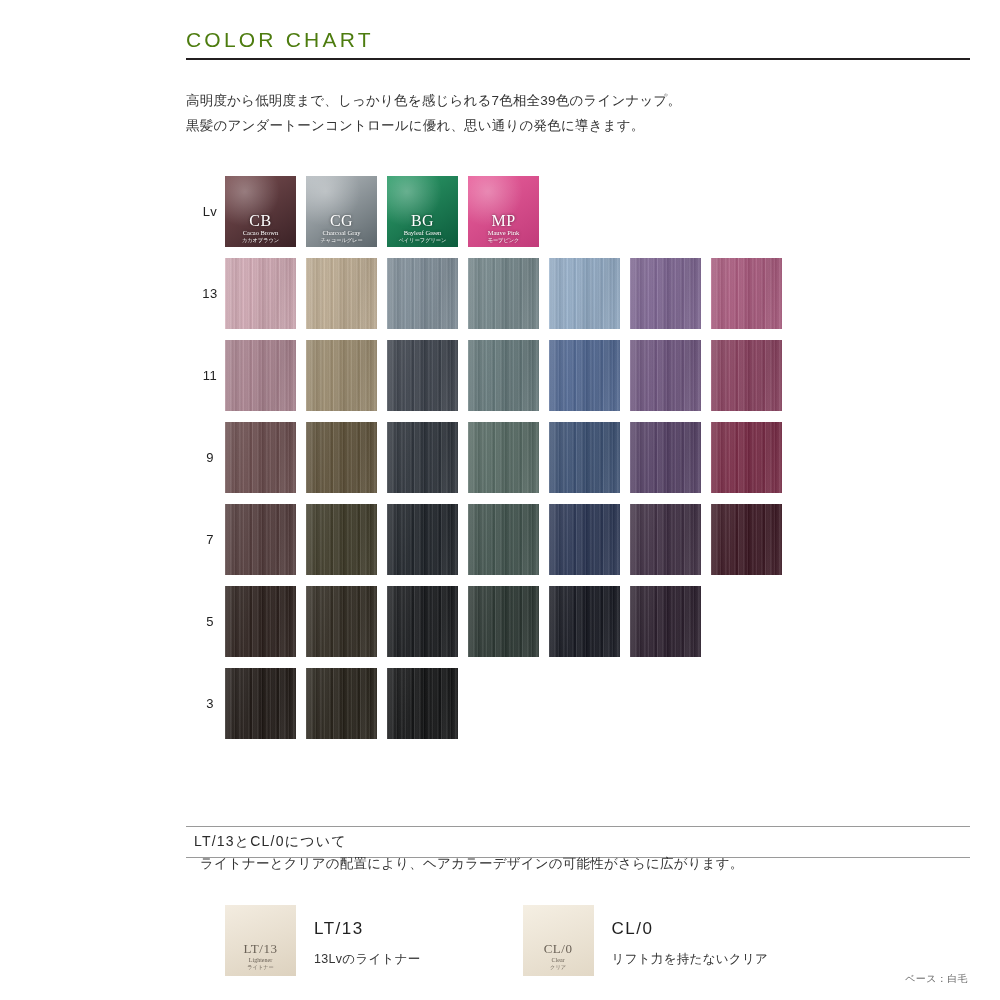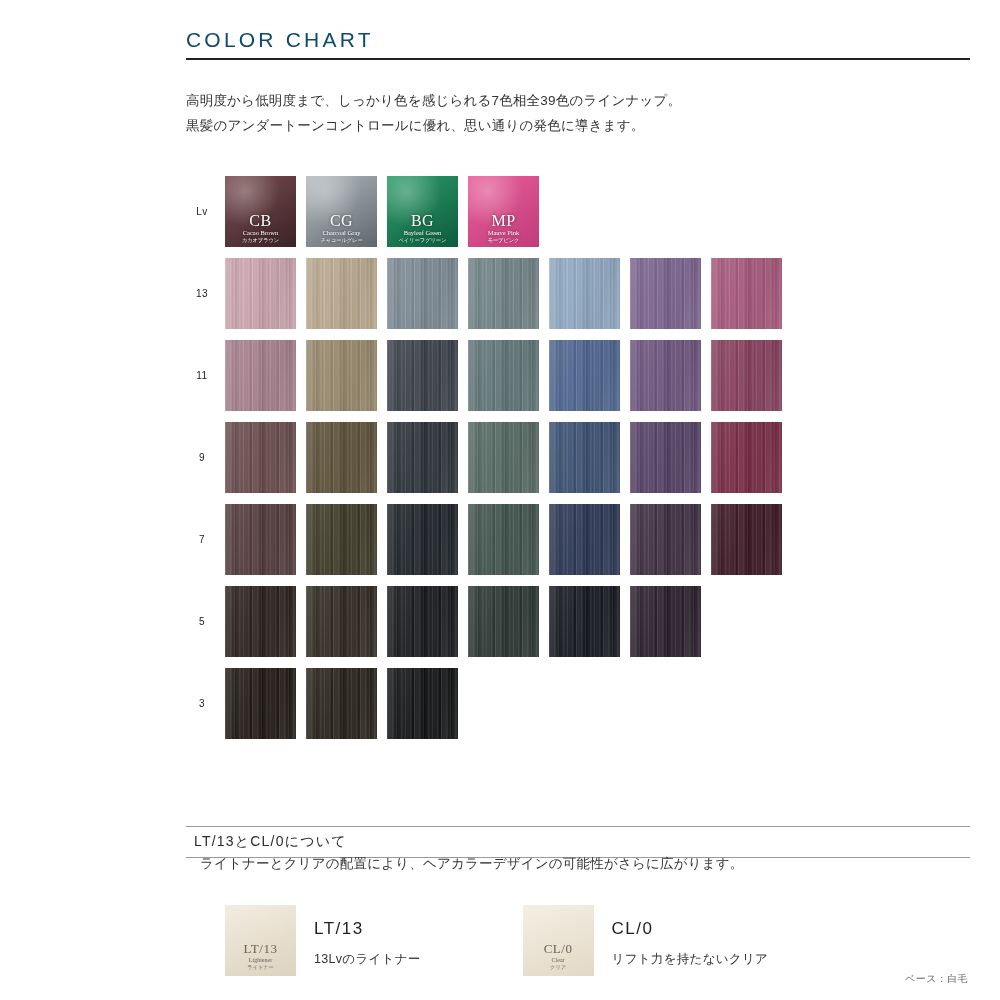--- a/index.html
+++ b/index.html
@@ -17,21 +17,21 @@
   }
 
   
   .page-title {
     position: absolute;
     left: 186px;
     top: 28px;
     font-size: 21px;
     letter-spacing: 3.2px;
     font-weight: 400;
-    color: #0c4a6e;
+    color: #4d7c0f;
     text-align: center;
   }
   .title-rule {
     position: absolute;
     left: 186px;
     top: 58px;
     width: 784px;
     height: 2px;
     background: #231f20;
   }
@@ -53,28 +53,28 @@
     left: 186px;
     top: 176px;
     width: 600px;
   }
   .row {
     position: relative;
     height: 82px;
   }
   .row-label {
     position: absolute;
-    left: 0;
+    left: 8px;
     top: 0;
     width: 32px;
     height: 71px;
     display: flex;
     align-items: center;
     justify-content: center;
-    font-size: 10px;
+    font-size: 13px;
     color: #222;
     letter-spacing: 0.5px;
   }
   .cells {
     position: absolute;
     left: 39px;
     top: 0;
     display: flex;
   }
   .cell {

